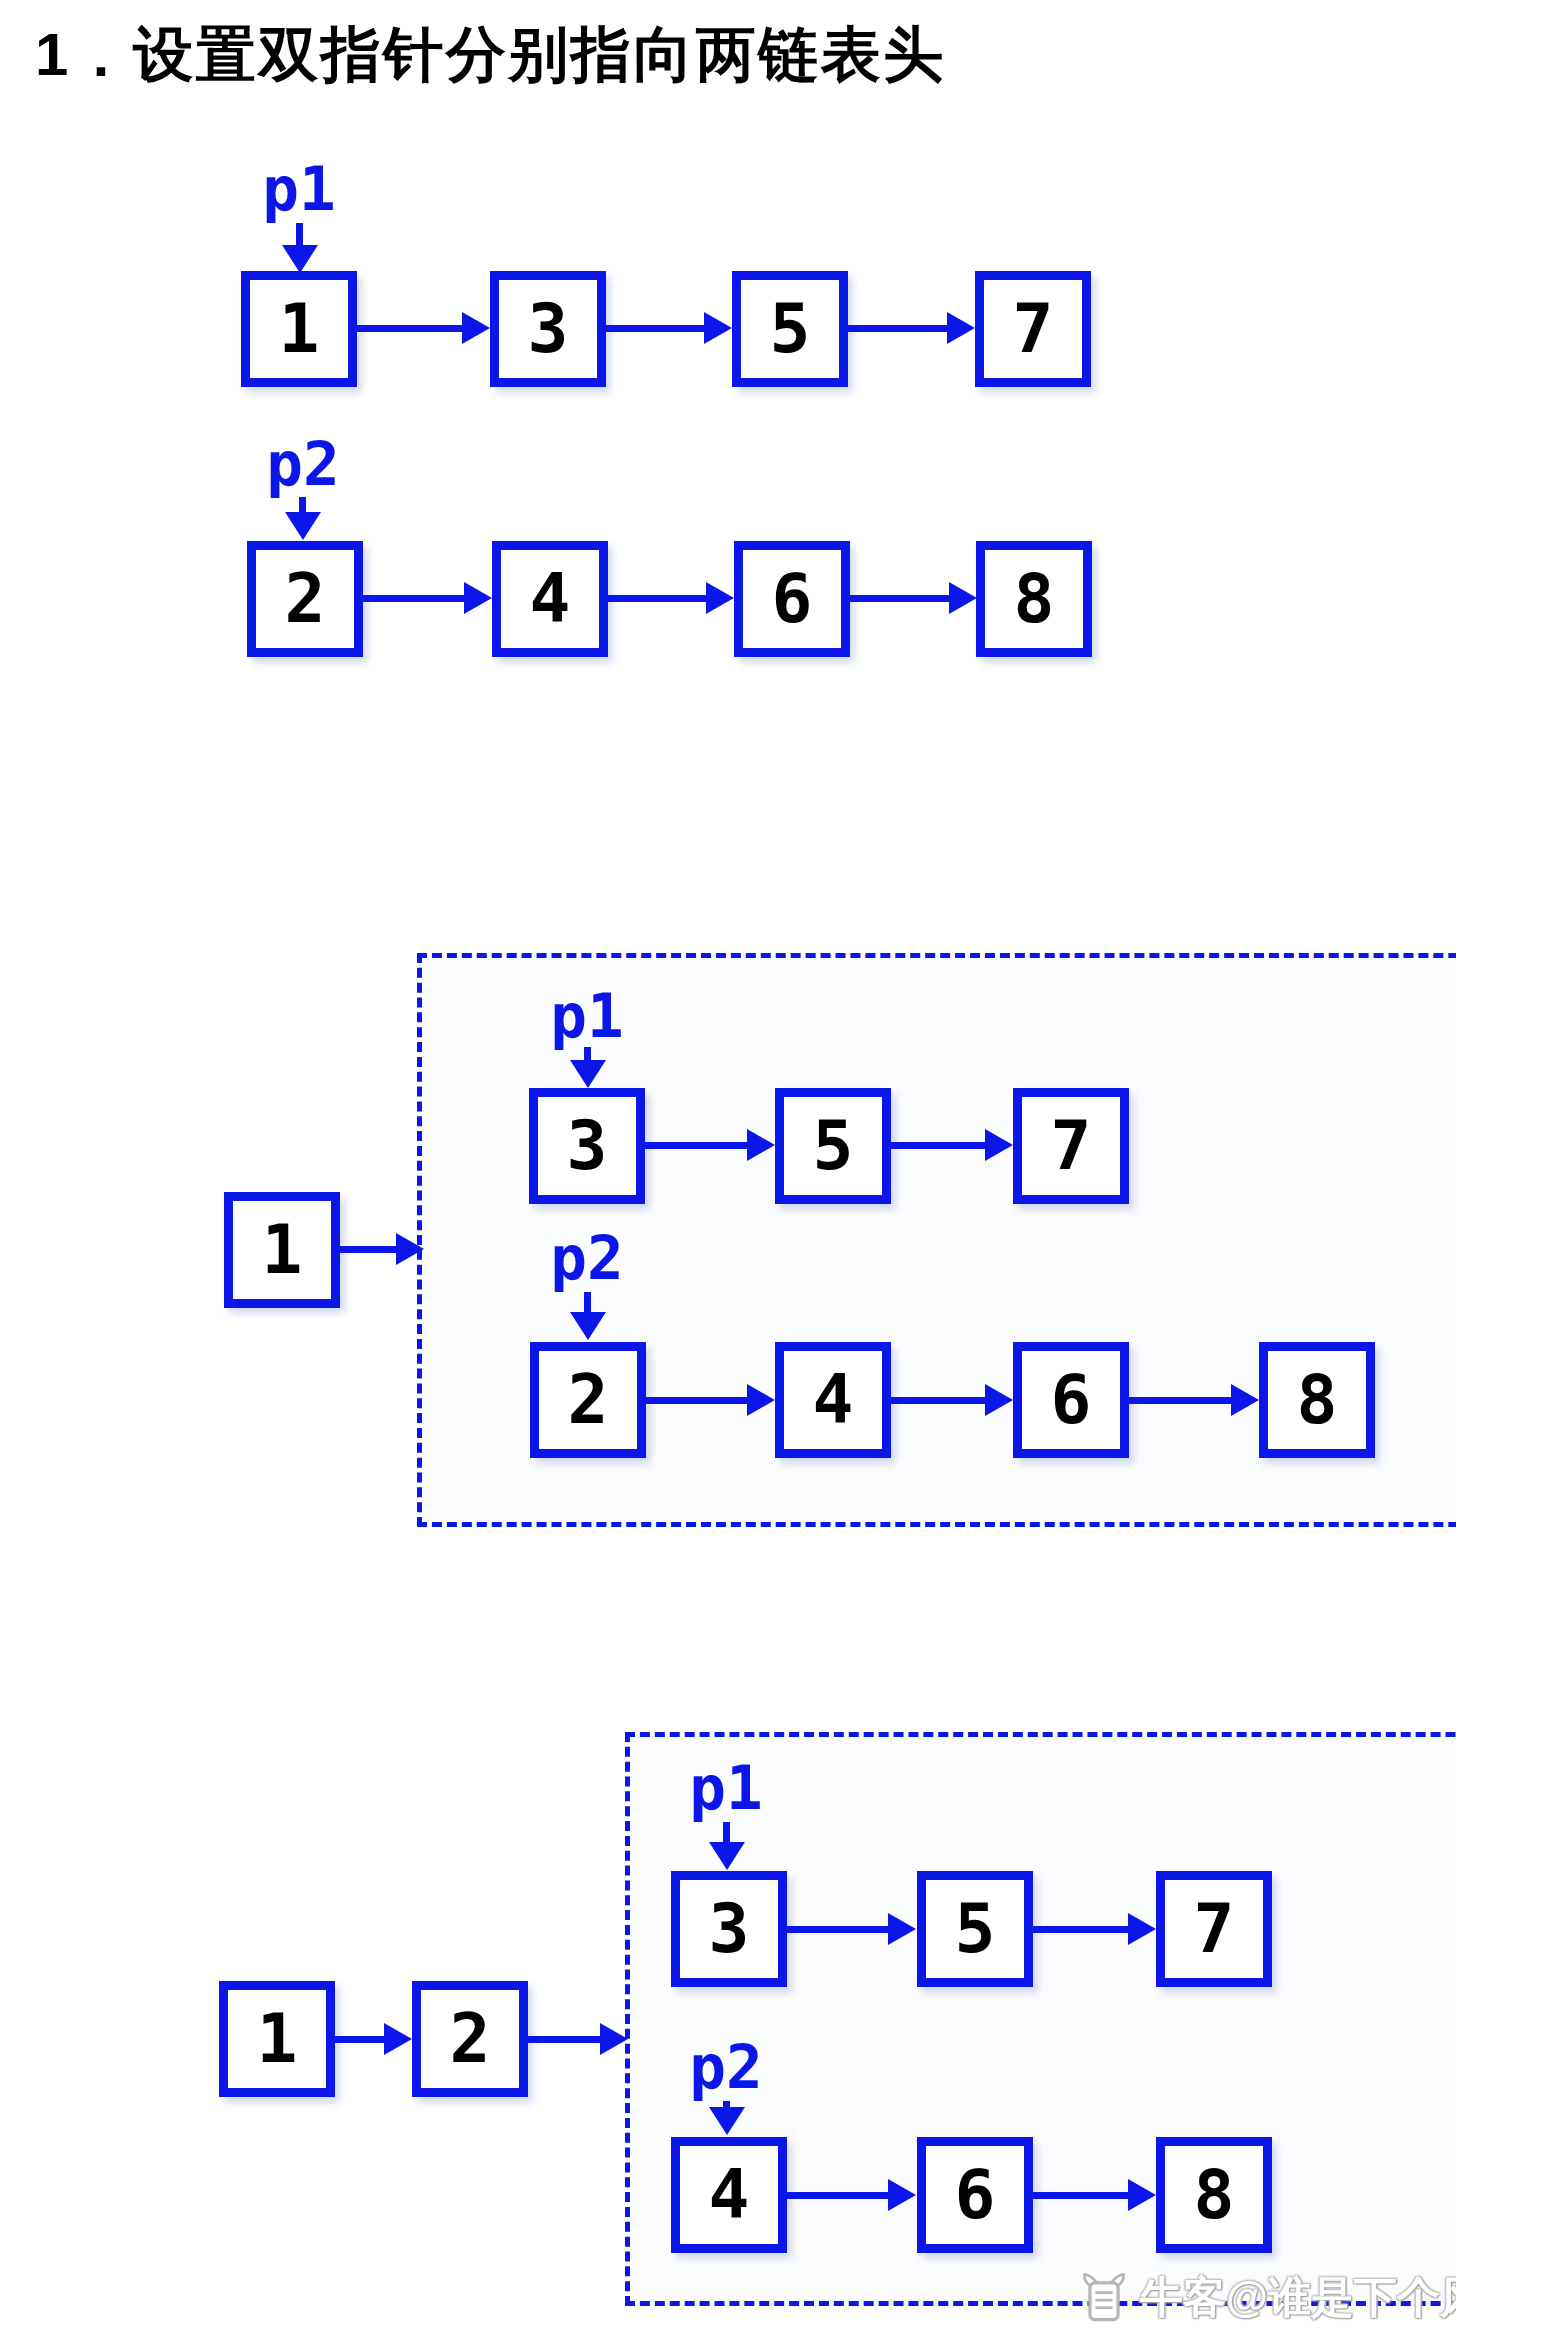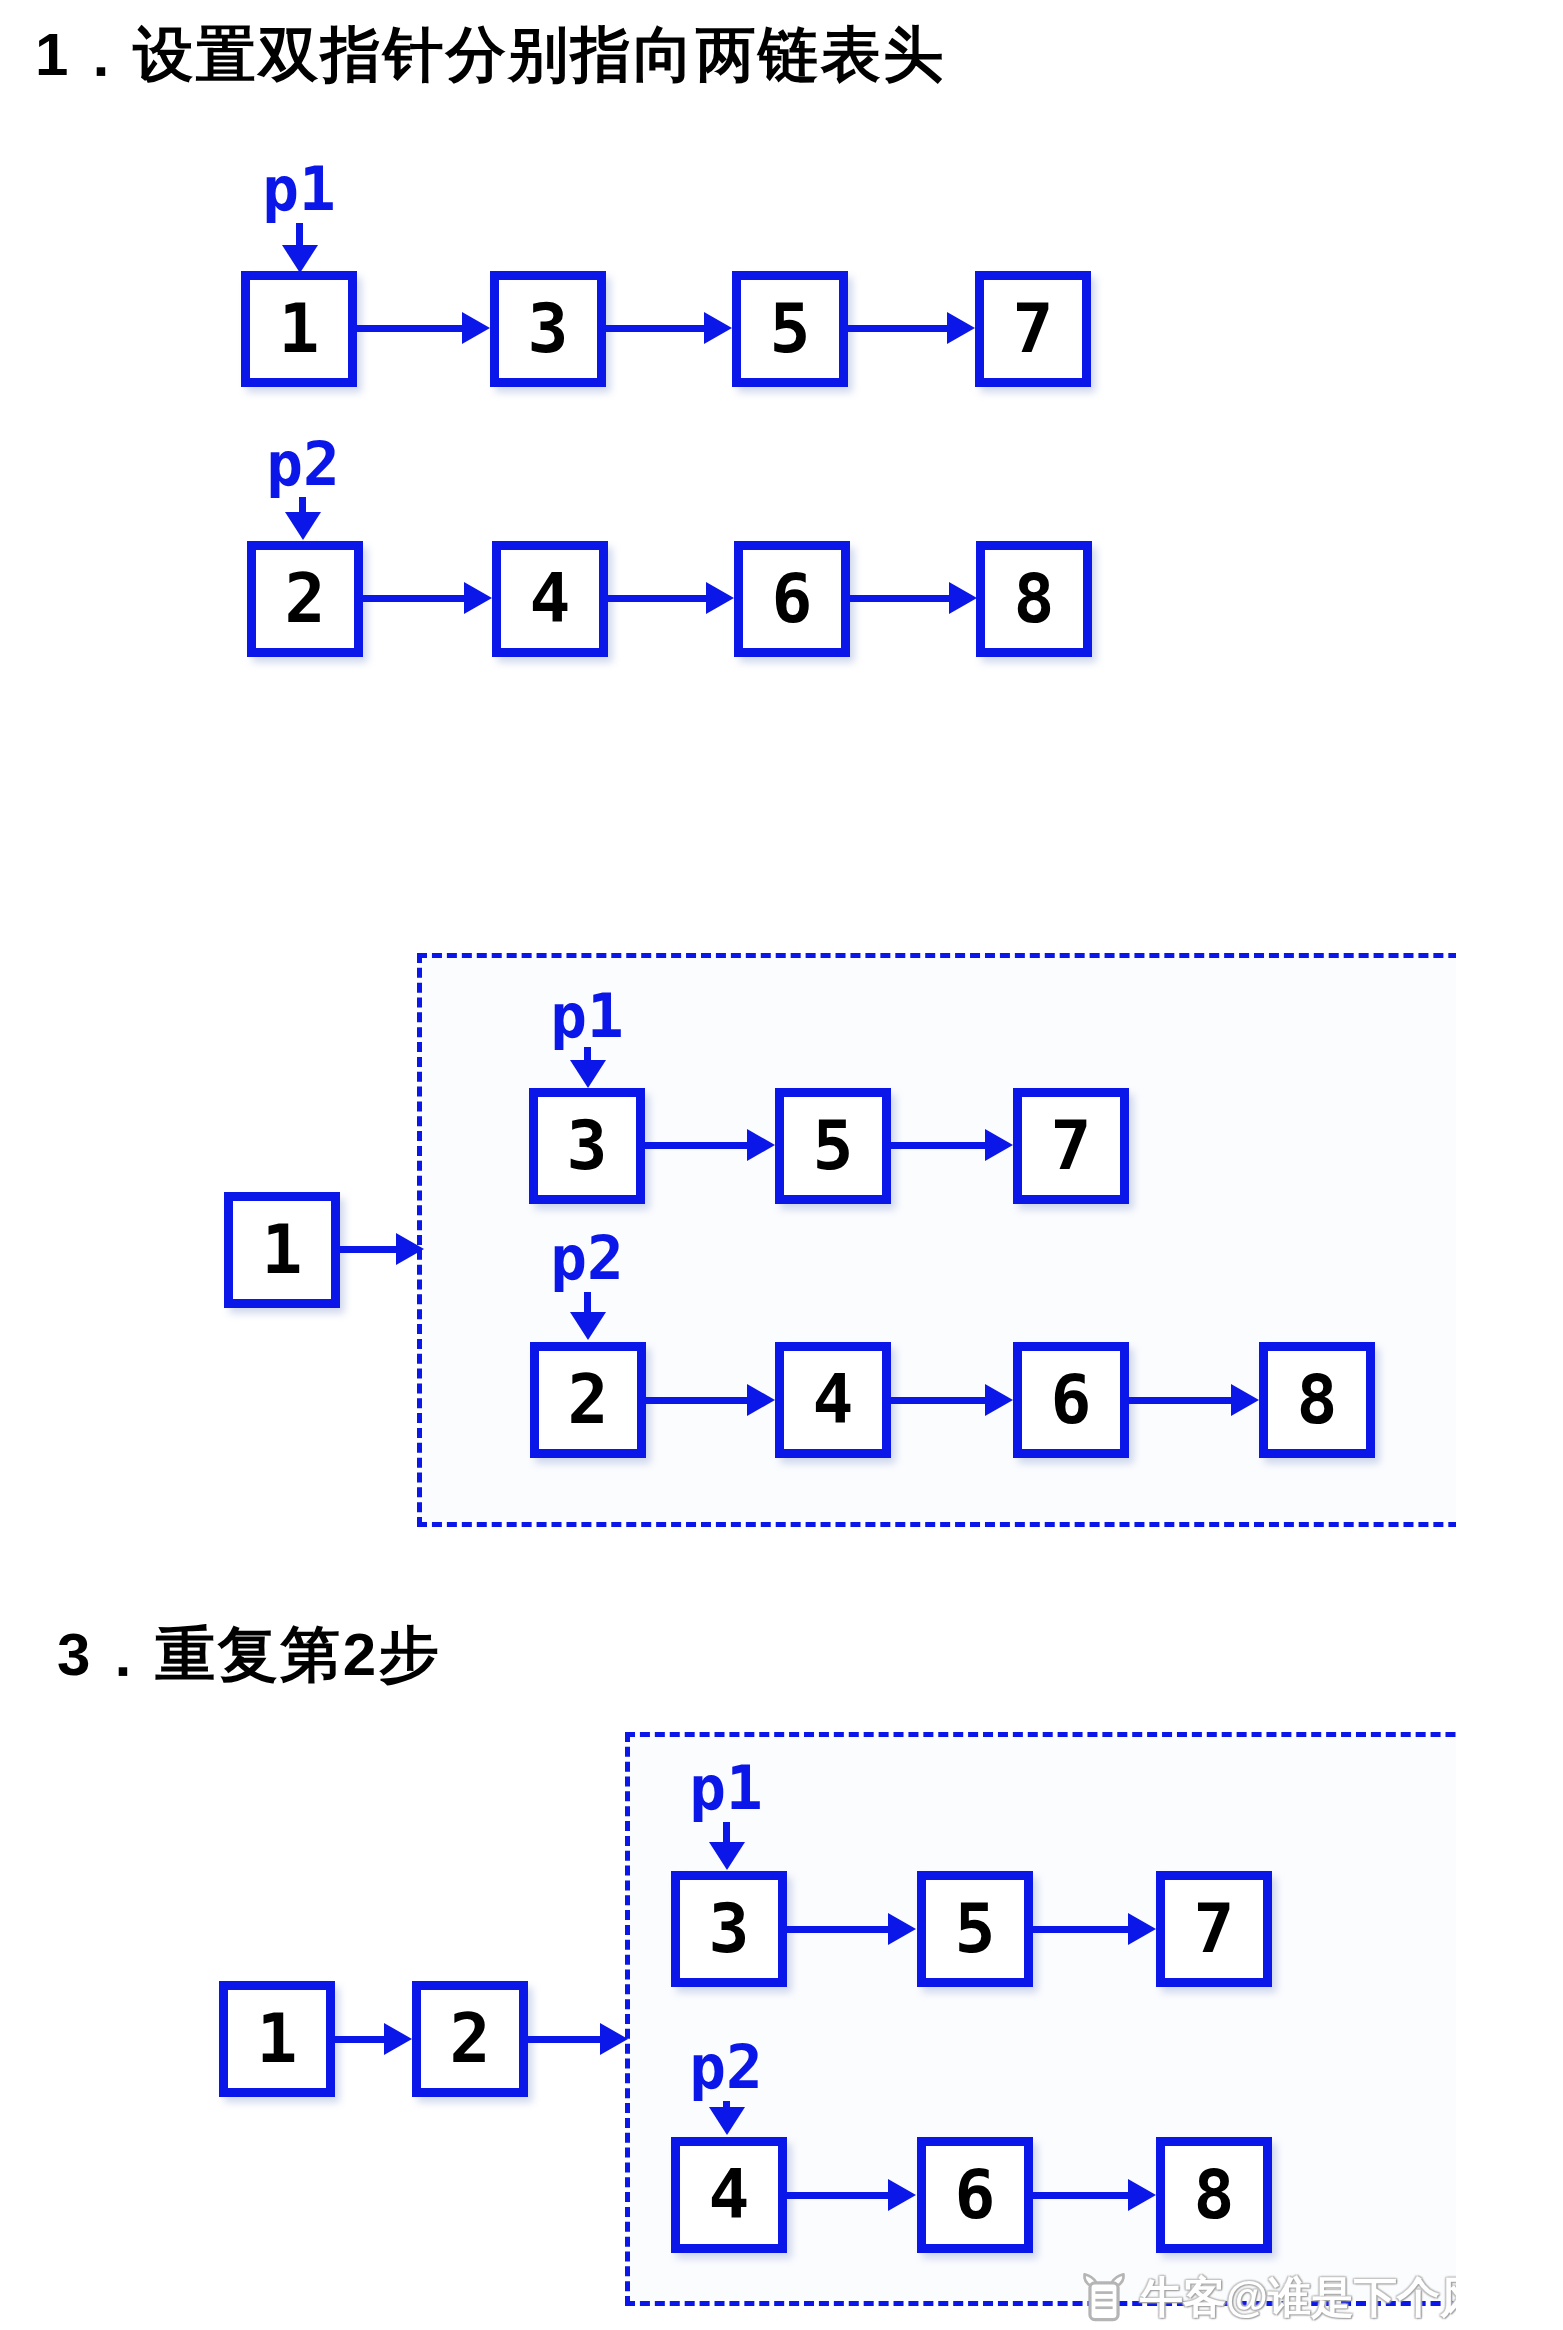--- a/index.html
+++ b/index.html
@@ -190,21 +190,20 @@
       <span>6</span>
     </div>
   <div class="harrow" style="left:1129px;top:1384px;width:130px;">
       <div class="shaft"></div>
       <div class="head"></div>
     </div>
   <div class="node" style="left:1259px;top:1342px;">
       <span>8</span>
     </div>
 
-  <div class="title" style="left:57px;top:1622px;">3．重复第2步</div>
 
   <div class="dashedbox" style="left:625px;top:1732px;width:920px;height:574px;"></div>
 
   <div class="node" style="left:219px;top:1981px;">
       <span>1</span>
     </div>
   <div class="harrow" style="left:335px;top:2023px;width:77px;">
       <div class="shaft"></div>
       <div class="head"></div>
     </div>

